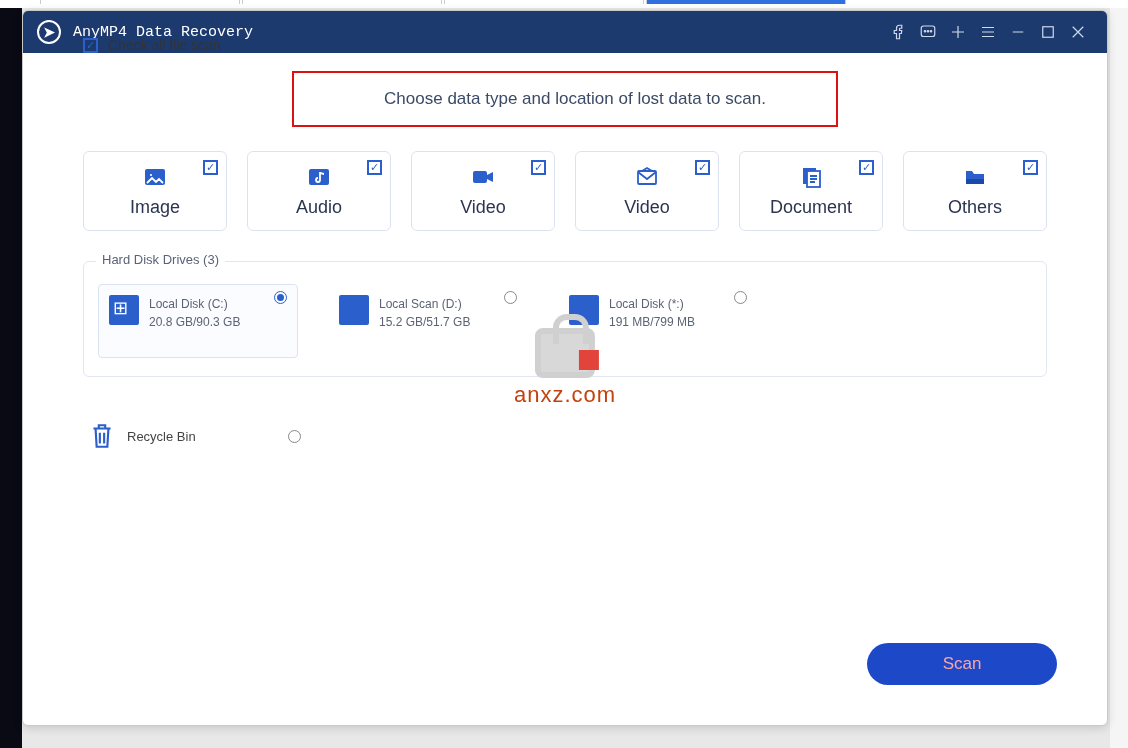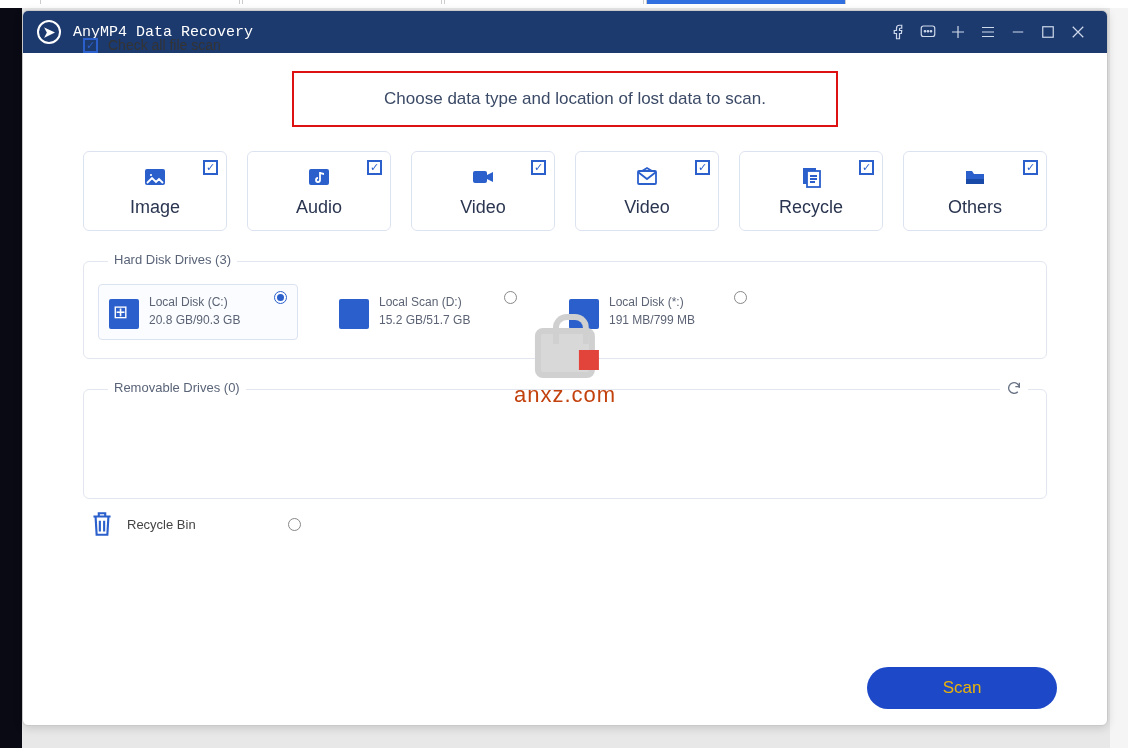--- a/index.html
+++ b/index.html
@@ -28,45 +28,45 @@
 .check-all { margin-top: -34px; display: flex; align-items: center; gap: 10px; color: #333; font-size: 14px; }
 .chk { width: 15px; height: 15px; border: 2px solid #2a5fcc; display: inline-flex; align-items: center; justify-content: center; color: #2a5fcc; font-size: 11px; line-height: 1; cursor: pointer; }
 
 .types { display: flex; gap: 20px; margin-top: 24px; }
 .type-card { flex: 1; height: 80px; border: 1px solid #dce3f0; border-radius: 6px; background: #fff; position: relative; display: flex; flex-direction: column; align-items: center; justify-content: center; gap: 8px; cursor: pointer; }
 .type-card .chk { position: absolute; top: 8px; right: 8px; }
 .type-card .ic { width: 28px; height: 24px; }
 .type-card .lbl { font-size: 18px; color: #2a3550; }
 
 .fieldset { border: 1px solid #e2e6ef; border-radius: 6px; margin-top: 30px; position: relative; padding: 22px 14px 18px; }
-.fieldset .legend { position: absolute; top: -10px; left: 24px; background: #fff; padding: 0 6px; color: #5a6478; font-size: 13px; }
+.fieldset .legend { position: absolute; top: -10px; left: 12px; background: #fff; padding: 0 6px; color: #5a6478; font-size: 13px; }
 .fieldset .refresh { position: absolute; top: -10px; right: 18px; background: #fff; padding: 0 6px; }
 
 .drive-row { display: flex; gap: 30px; }
-.drive { flex: 0 0 200px; height: 56px; border: 1px solid transparent; border-radius: 4px; padding: 10px; position: relative; display: flex; align-items: flex-end; gap: 10px; cursor: pointer; }
+.drive { flex: 0 0 200px; height: 74px; border: 1px solid transparent; border-radius: 4px; padding: 10px; position: relative; display: flex; align-items: flex-start; gap: 10px; cursor: pointer; }
 .drive.selected { border-color: #dce3f0; background: #fafcff; }
 .radio { position: absolute; top: 6px; right: 10px; width: 13px; height: 13px; border: 1.5px solid #888; border-radius: 50%; display: inline-block; }
 .radio.on { border-color: #2a5fcc; }
 .radio.on::after { content: ""; position: absolute; left: 2px; top: 2px; width: 7px; height: 7px; background: #2a5fcc; border-radius: 50%; }
 .drive .dicon { width: 30px; height: 30px; background: #2a5fcc; border-radius: 2px; position: relative; }
 .drive .dicon.win::after { content: "⊞"; color: #fff; position: absolute; left: 4px; top: 2px; font-size: 18px; }
 .drive .dinfo { font-size: 12px; color: #5b6374; line-height: 1.5; }
 
 .watermark { position: absolute; left: 50%; top: 50%; transform: translate(-50%, -50%); text-align: center; color: #bfbfbf; pointer-events: none; }
 .watermark .lock { width: 60px; height: 50px; border: 6px solid #d0d0d0; border-radius: 8px; margin: 0 auto; position: relative; background: #d8d8d8; }
 .watermark .lock::before { content: ""; position: absolute; top: -20px; left: 12px; width: 24px; height: 24px; border: 6px solid #d0d0d0; border-bottom: none; border-radius: 14px 14px 0 0; }
 .watermark .badge { position: absolute; left: 38px; top: 16px; width: 20px; height: 20px; background: #e2433a; }
 .watermark .txt { font-size: 22px; letter-spacing: 1px; margin-top: 4px; color: #c2410c; }
 
-.recycle-area { margin-top: 10px; display: flex; align-items: center; gap: 12px; padding-left: 6px; }
+.recycle-area { margin-top: 44px; display: flex; align-items: center; gap: 12px; padding-left: 6px; }
 .recycle-area .radio { position: static; }
 .recycle-area .ric { color: #2a5fcc; }
 .recycle-area .rlbl { font-size: 13px; color: #444; }
 
-.scan-btn { position: absolute; right: 50px; bottom: 16px; width: 190px; height: 42px; background: #1d49c9; color: #eab308; border: none; border-radius: 21px; font-size: 17px; cursor: pointer; margin-top: 7px; }
+.scan-btn { position: absolute; right: 50px; bottom: 40px; width: 190px; height: 42px; background: #1d49c9; color: #fca5a5; border: none; border-radius: 21px; font-size: 17px; cursor: pointer; margin-top: 7px; }
 
 svg.ic { stroke: #2a5fcc; fill: none; stroke-width: 1.8; }
 </style>
 </head>
 <body>
 
 <div class="browser-tabs">
   <div class="tabstrip">
     <div class="tab"></div>
     <div class="tab"></div>
@@ -167,21 +167,21 @@
           </svg>
         <span class="lbl">Video</span>
       </div>
       <div class="type-card">
         <span class="chk">✓</span>
         <svg class="ic" viewBox="0 0 24 24">
             <rect x="4" y="3" width="13" height="16" fill="#2a5fcc" stroke="none"></rect>
             <rect x="8" y="6" width="13" height="16" fill="#fff" stroke="#2a5fcc"></rect>
             <path d="M11 11h7M11 14h7M11 17h5" stroke="#2a5fcc"></path>
           </svg>
-        <span class="lbl">Recycle</span>
+        <span class="lbl">Document</span>
       </div>
       <div class="type-card">
         <span class="chk">✓</span>
         <svg class="ic" viewBox="0 0 24 24">
             <path d="M3 6h6l2 3h10v10H3z" fill="#2a5fcc" stroke="none"></path>
             <rect x="3" y="14" width="18" height="5" fill="#1a4aa8" stroke="none"></rect>
           </svg>
         <span class="lbl">Others</span>
       </div>
     </div>
@@ -209,28 +209,20 @@
           <span class="radio"></span>
           <div class="dicon"></div>
           <div class="dinfo">
             <div>Local Disk (*:)</div>
             <div>191 MB/799 MB</div>
           </div>
         </div>
       </div>
     </div>
 
-    <div class="fieldset" style="height:110px">
-      <div class="legend">Removable Drives (0)</div>
-      <div class="refresh">
-        <svg width="16" height="16" viewBox="0 0 24 24" stroke="#6a7385" fill="none" stroke-width="2">
-            <path d="M20 12a8 8 0 10-2.3 5.6M20 4v6h-6"></path>
-          </svg>
-      </div>
-    </div>
 
     <div class="recycle-area">
       <svg class="ric" width="26" height="30" viewBox="0 0 24 28" stroke="#2a5fcc" fill="none" stroke-width="2">
         <path d="M4 7h16M9 7V4h6v3M6 7l1 17h10l1-17"></path>
         <path d="M10 11v10M14 11v10"></path>
       </svg>
       <span class="rlbl">Recycle Bin</span>
       <span class="radio" style="margin-left:80px"></span>
     </div>
   </div>

